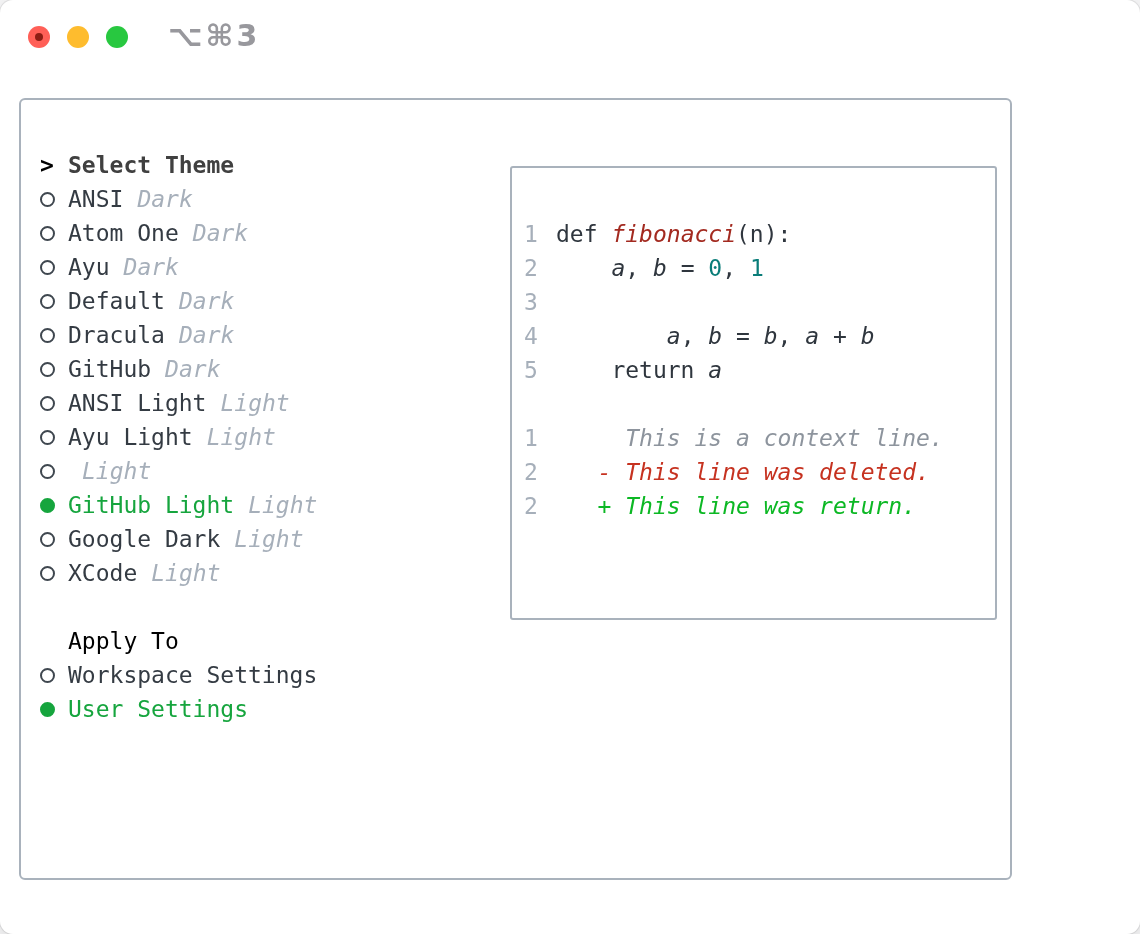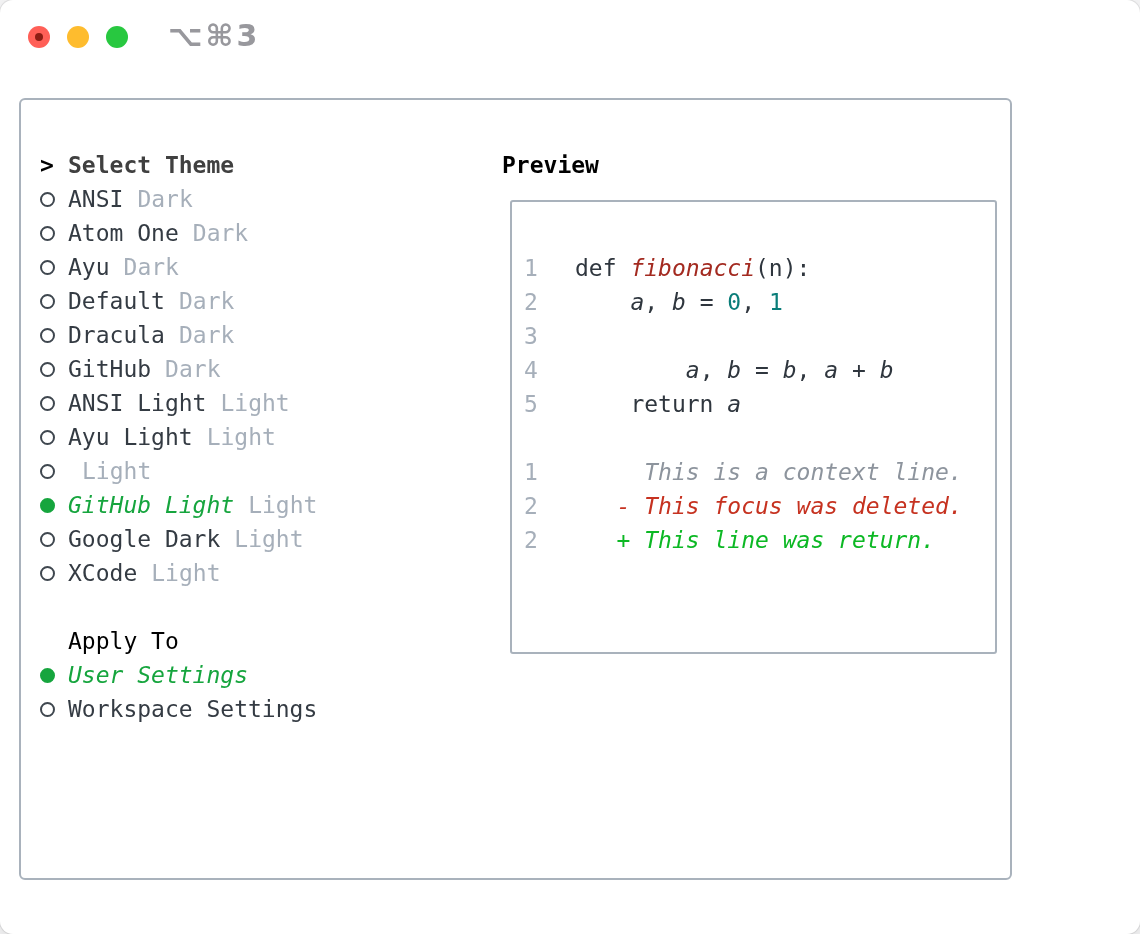--- a/index.html
+++ b/index.html
@@ -33,38 +33,38 @@
   }
   .row{height:34px;display:flex;align-items:center;font-size:23px;line-height:34px;}
   .spacer{height:34px;}
   .gutter{width:28px;flex:none;display:flex;align-items:center;}
   .dot{width:15px;height:15px;border-radius:50%;border:2px solid #3f474f;box-sizing:border-box;background:transparent;}
   .dot.filled{background:var(--accent-green);border-color:var(--accent-green);}
   .prompt{font-weight:bold;color:#000;font-size:23px;}
   .hdr{font-weight:bold;color:#404040;white-space:pre;}
   .subhdr{color:#000;white-space:pre;}
   .tname{color:var(--text-dark);white-space:pre;}
-  .tname.selected{color:var(--accent-green);font-style:italic;}
-  .tvariant{color:var(--muted-gray);margin-left:14px;white-space:pre;}
+  .tname.selected{color:var(--accent-green);}
+  .tvariant{color:var(--muted-gray);font-style:italic;margin-left:14px;white-space:pre;}
   .left-col{position:absolute;left:19px;top:48px;width:440px;}
   .help{
     margin-top:0;color:var(--muted-gray);font-style:italic;
     font-size:23px;line-height:34px;max-width:410px;
   }
   
   .right-col{position:absolute;left:481px;top:48px;}
   .pv-title{font-size:23px;line-height:34px;font-weight:bold;color:#000;}
   .pv-box{
     margin-top:18px;margin-left:8px;width:471px;height:401px;
     border:2px solid var(--border-gray);border-radius:3px;
     padding:49px 0 0 12px;box-sizing:content-box;
   }
   .pline{height:34px;display:flex;align-items:center;font-size:23px;line-height:34px;}
   .ln{width:20px;flex:none;color:var(--muted-gray);white-space:pre;}
-  .pcontent{margin-left:31px;white-space:pre;color:var(--code-dark);}
+  .pcontent{margin-left:12px;white-space:pre;color:var(--code-dark);}
   .tok-code{color:var(--code-dark);}
   .tok-func{color:var(--function-red);}
   .tok-num{color:var(--number-teal);}
   .tok-call{color:var(--call-blue);}
   .tok-ctx{color:var(--context-gray);}
   .tok-del{color:var(--deleted-red);}
   .tok-add{color:var(--added-green);}
   .it{font-style:italic;}
 </style>
 </head>
@@ -178,38 +178,37 @@
       <div class="spacer"></div>
 
       <div class="row">
         <span class="gutter"></span>
         <span class="subhdr">Apply To</span>
       </div>
 
       <div id="apply-list">
           <div class="row">
             <span class="gutter">
+              <span class="dot"></span>
+            </span>
+            <span class="tname">Workspace Settings</span>
+          </div>
+          <div class="row">
+            <span class="gutter">
               <span class="dot filled"></span>
             </span>
             <span class="tname selected">User Settings</span>
           </div>
-          <div class="row">
-            <span class="gutter">
-              <span class="dot"></span>
-            </span>
-            <span class="tname">Workspace Settings</span>
-          </div>
         </div>
 
       <div class="spacer"></div>
 
     </div>
 
     <div class="right-col">
-      <div class="pv-title">Preview</div>
       <div class="pv-box" id="preview-lines">
           <div class="pline">
             <span class="ln">1</span>
             <span class="pcontent"><span class="tok-code">def </span><span class="tok-func it">fibonacci</span><span class="tok-code">(n):</span></span>
           </div>
           <div class="pline">
             <span class="ln">2</span>
             <span class="pcontent"><span class="tok-code">    </span><span class="tok-code it">a</span><span class="tok-code">, </span><span class="tok-code it">b</span><span class="tok-code"> = </span><span class="tok-num">0</span><span class="tok-code">, </span><span class="tok-num">1</span></span>
           </div>
           <div class="pline">
@@ -226,21 +225,21 @@
           <div class="pline">
             <span class="ln"></span>
             <span class="pcontent"></span>
           </div>
           <div class="pline">
             <span class="ln">1</span>
             <span class="pcontent"><span class="tok-ctx it">     This is a context line.</span></span>
           </div>
           <div class="pline">
             <span class="ln">2</span>
-            <span class="pcontent"><span class="tok-del it">   - This focus was deleted.</span></span>
+            <span class="pcontent"><span class="tok-del it">   - This line was deleted.</span></span>
           </div>
           <div class="pline">
             <span class="ln">2</span>
             <span class="pcontent"><span class="tok-add it">   + This line was return.</span></span>
           </div>
         </div>
     </div>
 
   </div>
 </div>

